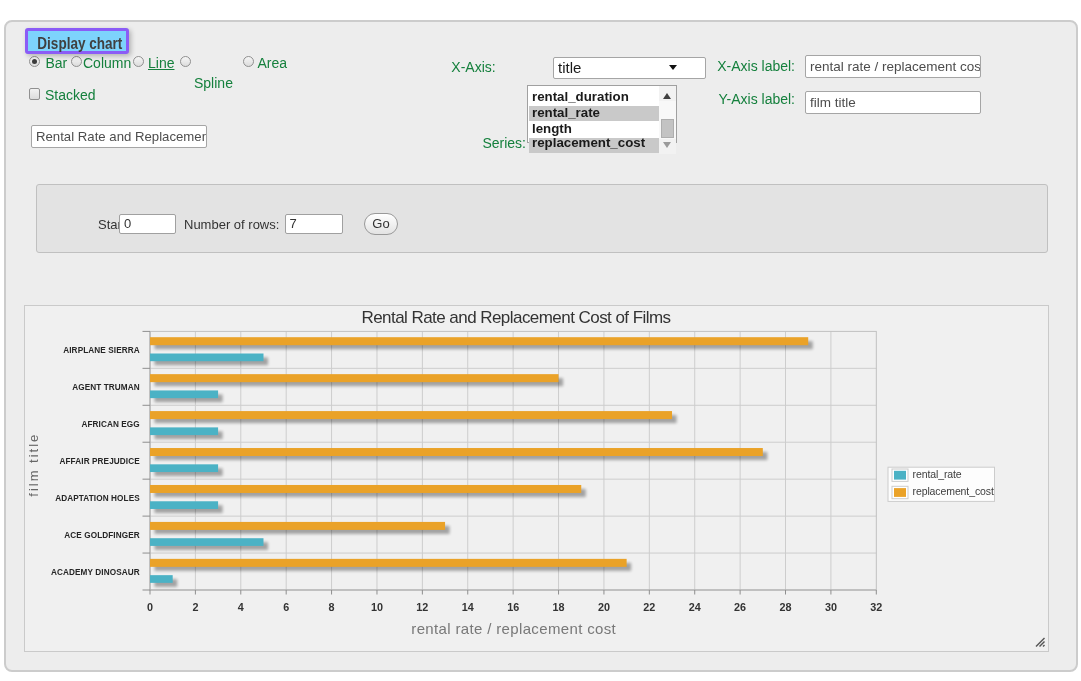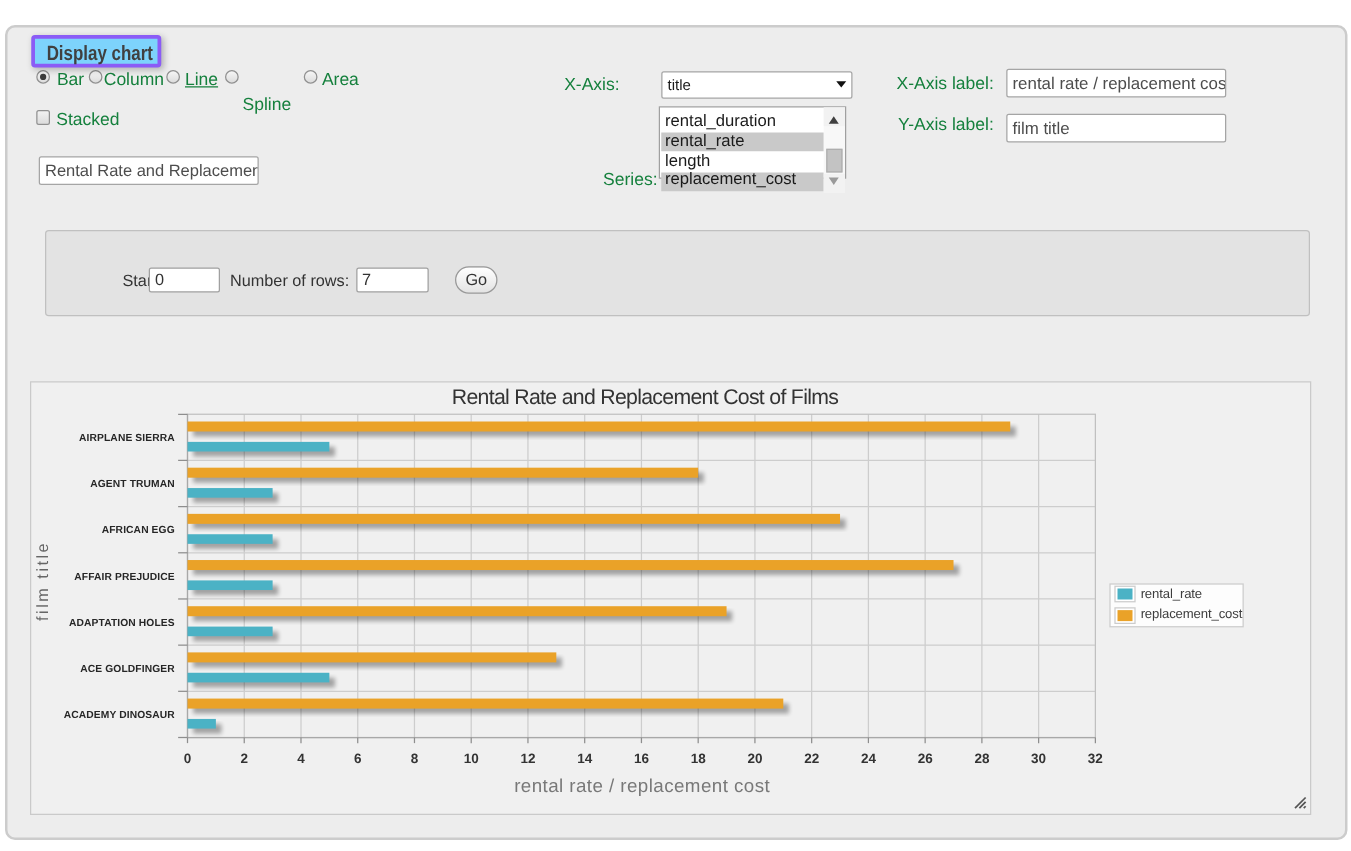--- a/index.html
+++ b/index.html
@@ -8,21 +8,21 @@
 .abs { position:absolute; }
 #fieldset { left:4px; top:20px; width:1074px; height:652px; background:#ededed; border:2px solid #cccccc; border-radius:8px; }
 #legendbox { left:25px; top:7px; width:104px; height:26px; background:#7dd3fc; border:3px solid #8b5cf6; border-radius:3px; box-shadow:2px 2px 5px rgba(0,0,0,0.25); z-index:5; text-align:center; color:#404040; line-height:24px;margin-top:21px; }
 #legendbox span { display:inline-block; font-size:16.5px; font-weight:bold; transform:scaleX(0.82); transform-origin:center; white-space:nowrap; }
 .lbl { font-size:14px; color:#15803d; }
 .radio { width:11px; height:11px; border:1px solid #909090; border-radius:50%; background:linear-gradient(#f6f6f6,#dcdcdc); }
 .radio.on::after { content:""; position:absolute; left:2px; top:2px; width:5px; height:5px; border-radius:50%; background:#3c3c3c; }
 .checkbox { width:11px; height:12px; border:1px solid #909090; border-radius:2px; background:linear-gradient(#f2f2f2,#dcdcdc); }
 .tinput { background:#fff; border:1px solid #a5a5a5; border-radius:2px; font-size:13.5px; color:#4d4d4d; line-height:20px; padding-left:4px; white-space:nowrap; overflow:hidden; }
 .arrow-dn { width:0; height:0; border-left:4px solid transparent; border-right:4px solid transparent; border-top:5px solid #111; }
-#listbox { left:527px; top:85px; width:150px; height:58px; background:#fff; border:1px solid #a0a0a0; }
+#listbox { left:527px; top:85px; width:150px; height:58px; background:#fff; border:1px solid #a0a0a0;font-weight:bold; }
 .opt { position:absolute; left:1px; width:131px; height:15px; font-size:13.3px; color:#1a1a1a; padding-left:3px; line-height:15px; white-space:nowrap; }
 .band { position:absolute; left:1px; width:130px; background:#c9c9c9; }
 #sb { position:absolute; right:0; top:0; width:17px; height:68px; background:#f8f8f8; }
 #sb .btn { position:absolute; left:0; width:17px; height:15px; background:#f2f2f2; }
 #sb .thumb { position:absolute; left:2px; top:33px; width:13px; height:19px; background:#c3c3c3; border:1px solid #aeaeae; }
 .tri-up { position:absolute; left:4px; top:6.5px; width:0; height:0; border-left:4.5px solid transparent; border-right:4.5px solid transparent; border-bottom:6px solid #404040; }
 .tri-dn { position:absolute; left:4px; top:3px; width:0; height:0; border-left:4.5px solid transparent; border-right:4.5px solid transparent; border-top:6px solid #9a9a9a; }
 #rowbox { left:36px; top:184px; width:1012px; height:69px; background:#e3e3e3; border:1px solid #c0c0c0; border-radius:3px; }
 .lbl2 { font-size:13px; color:#333; }
 .tinput2 { background:#fff; border:1px solid #a0a0a0; border-radius:2px; font-size:13px; color:#333; line-height:18px; padding-left:4px; }
@@ -45,21 +45,21 @@
   <div class="abs lbl" style="left:194px;top:55px;margin-top:20px;">Spline</div>
   <div class="abs radio" style="left:242.5px;top:56px;"></div>
   <div class="abs lbl" style="left:257.5px;top:55px;">Area</div>
 
   <div class="abs checkbox" style="left:28.5px;top:87.5px;"></div>
   <div class="abs lbl" style="left:45px;top:87px;">Stacked</div>
 
   <div class="abs tinput" style="left:31px;top:125px;width:176px;height:23px;line-height:21px;font-size:13.2px;">Rental Rate and Replacement Cost of Films</div>
 
   <div class="abs lbl" style="left:420px;top:59px;width:107px;text-align:center;white-space:nowrap;">X-Axis:</div>
-  <div class="abs tinput" style="left:529px;top:56.5px;width:153px;height:22px;font-size:12px;color:#1a1a1a;">title</div>
+  <div class="abs tinput" style="left:553px;top:56.5px;width:153px;height:22px;font-size:15px;color:#1a1a1a;">title</div>
   <div class="abs arrow-dn" style="left:669px;top:65px;"></div>
 
   <div class="abs" id="listbox">
     <div class="band" style="top:19.6px;height:15px;"></div>
     <div class="band" style="top:51.7px;height:15.2px;"></div>
     <div class="opt" style="top:3.4px;">rental_duration</div>
     <div class="opt" style="top:19.1px;">rental_rate</div>
     <div class="opt" style="top:34.6px;">length</div>
     <div class="opt" style="top:49.1px;">replacement_cost</div>
     <div id="sb">

